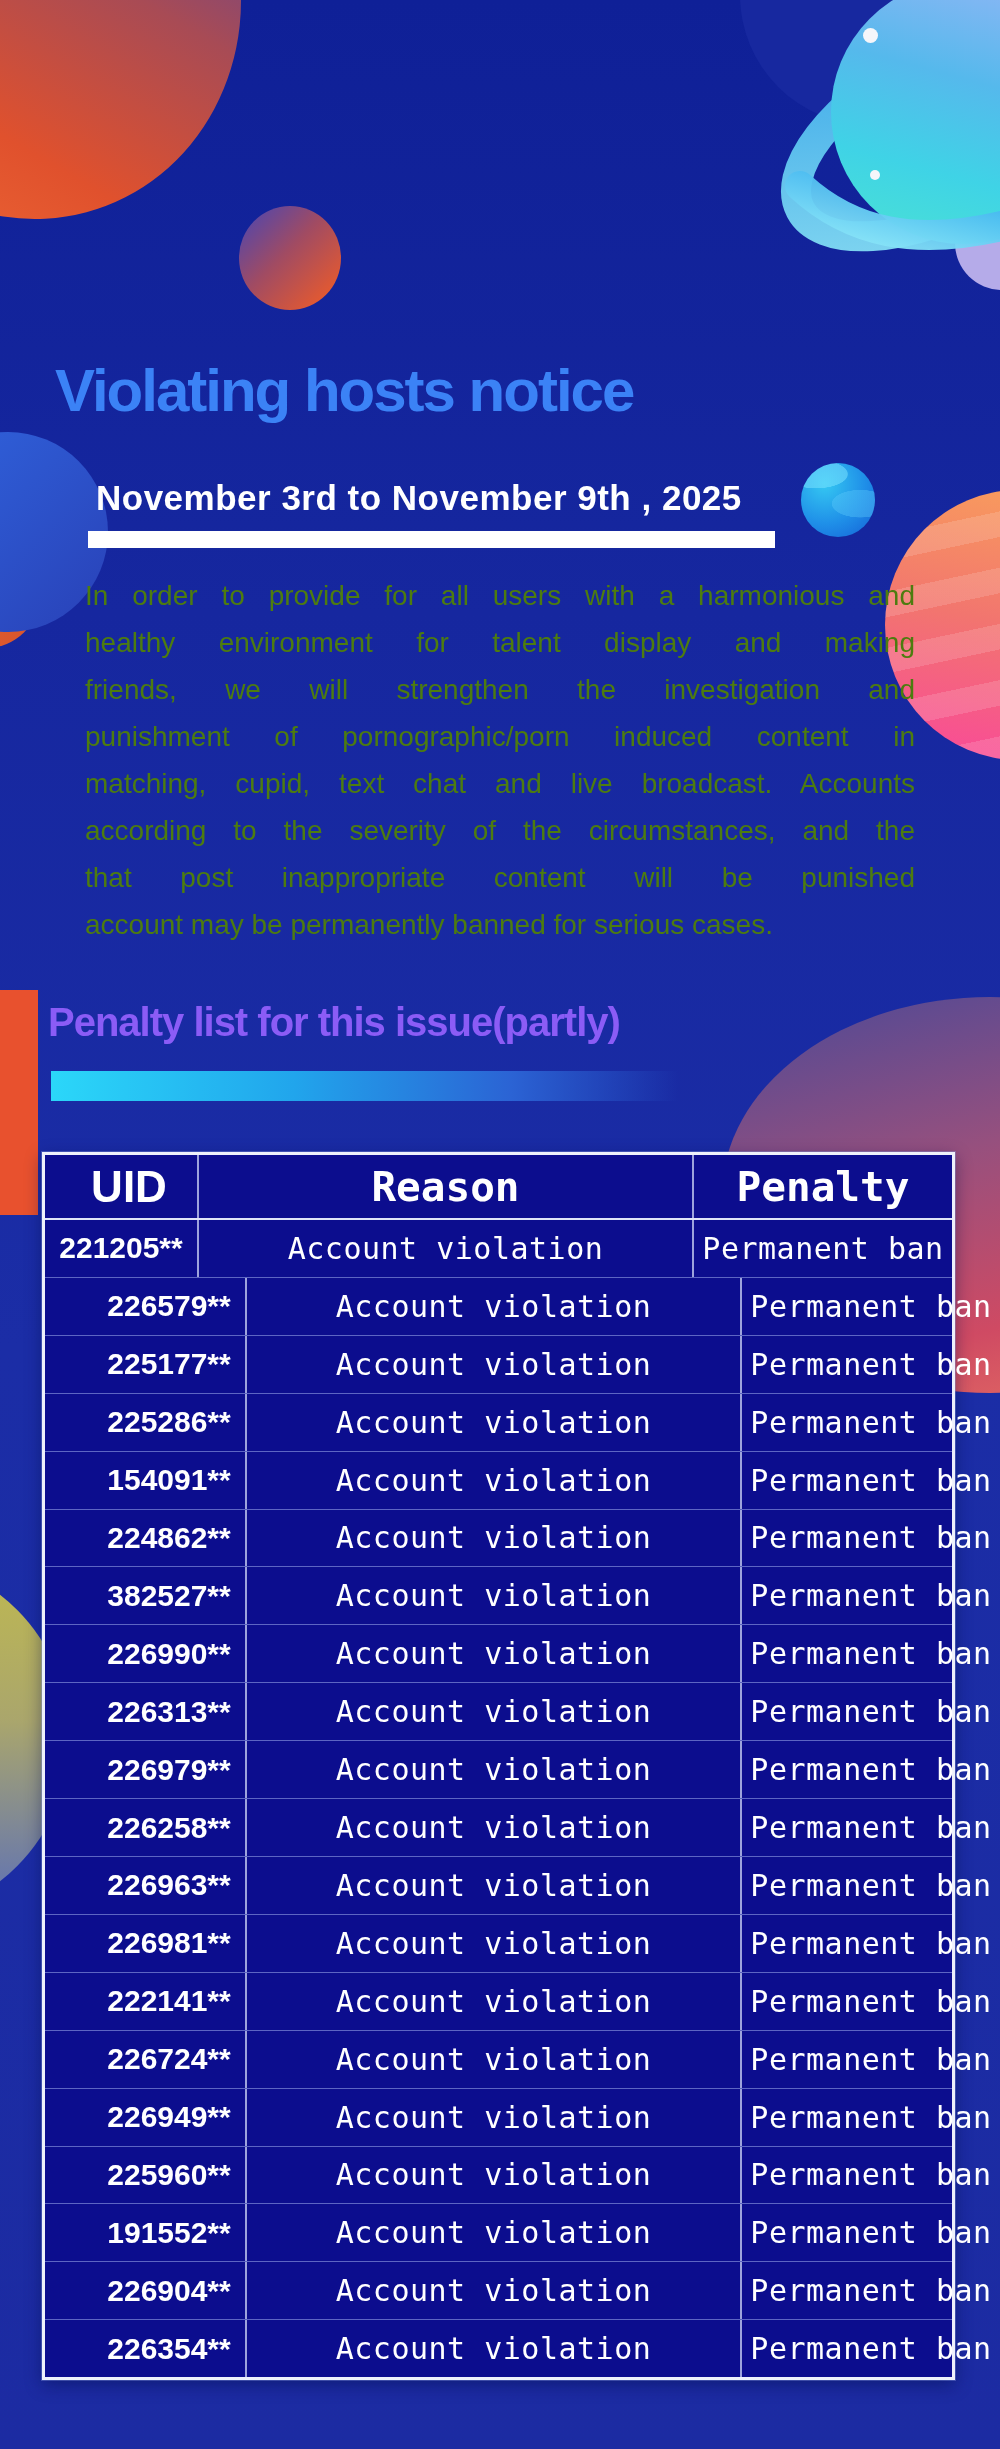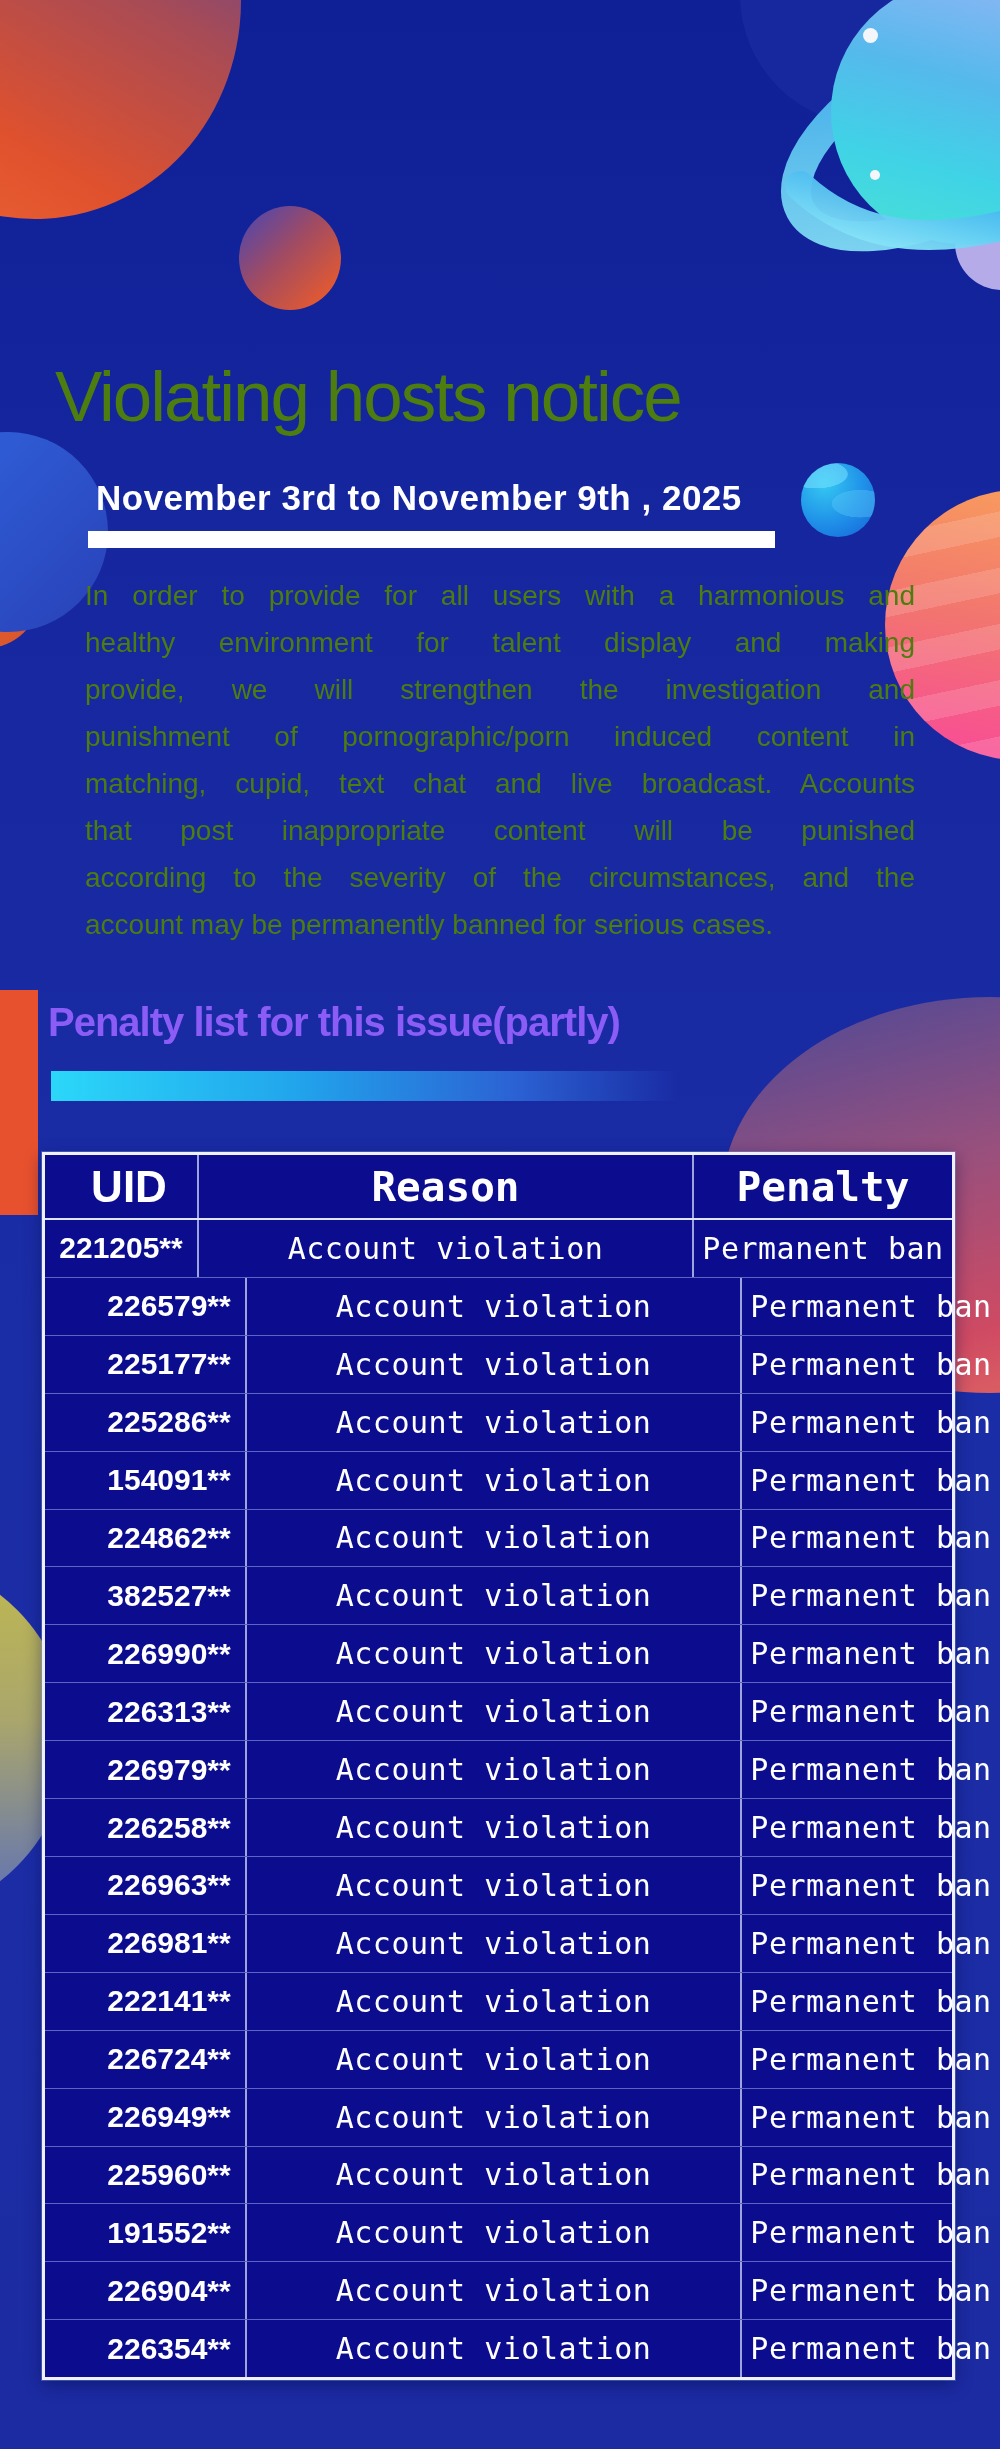--- a/index.html
+++ b/index.html
@@ -73,21 +73,21 @@
   }
   .yellow-blob{
     left:-290px;top:1557px;width:360px;height:362px;border-radius:50%;
     background:linear-gradient(180deg,#bcb654 8%,#aaa66c 45%,#6b7aa9 88%);
     z-index:1;
   }
 
   
   .page-title{
     position:absolute;left:55px;top:356px;margin:0;
-    font-size:71px;font-weight:normal;letter-spacing:-2px;color:#4d7c0f;z-index:6;
+    font-size:60px;font-weight:bold;letter-spacing:-2px;color:#3b82f6;z-index:6;
   }
   .date-range{
     position:absolute;left:96px;top:478px;
     font-size:35px;font-weight:bold;letter-spacing:.5px;color:#fff;z-index:6;
   }
   .date-underline{position:absolute;left:88px;top:531px;width:687px;height:17px;background:#fff;z-index:6;}
 
   .intro{
     position:absolute;left:85px;top:572px;width:830px;z-index:6;
     font-size:28px;line-height:47px;color:#4d7c0f;
@@ -161,25 +161,25 @@
   <div class="dec yellow-blob"></div>
 
   <h1 class="page-title">Violating hosts notice</h1>
   <div class="date-range">November 3rd to November 9th , 2025</div>
   <div class="date-underline"></div>
   <div class="dec mini-planet"></div>
 
   <div class="intro" id="intro">
       <div class="para-line">In order to provide for all users with a harmonious and</div>
       <div class="para-line">healthy environment for talent display and making</div>
-      <div class="para-line">provide, we will strengthen the investigation and</div>
+      <div class="para-line">friends, we will strengthen the investigation and</div>
       <div class="para-line">punishment of pornographic/porn induced content in</div>
       <div class="para-line">matching, cupid, text chat and live broadcast. Accounts</div>
+      <div class="para-line">according to the severity of the circumstances, and the</div>
       <div class="para-line">that post inappropriate content will be punished</div>
-      <div class="para-line">according to the severity of the circumstances, and the</div>
       <div class="para-line">account may be permanently banned for serious cases.</div>
     </div>
 
   <h2 class="penalty-heading">Penalty list for this issue(partly)</h2>
   <div class="cyan-bar"></div>
 
   <div class="penalty-table">
     <div class="thead">
       <div class="th th-uid">UID</div>
       <div class="th th-mono col-sep">Reason</div>

